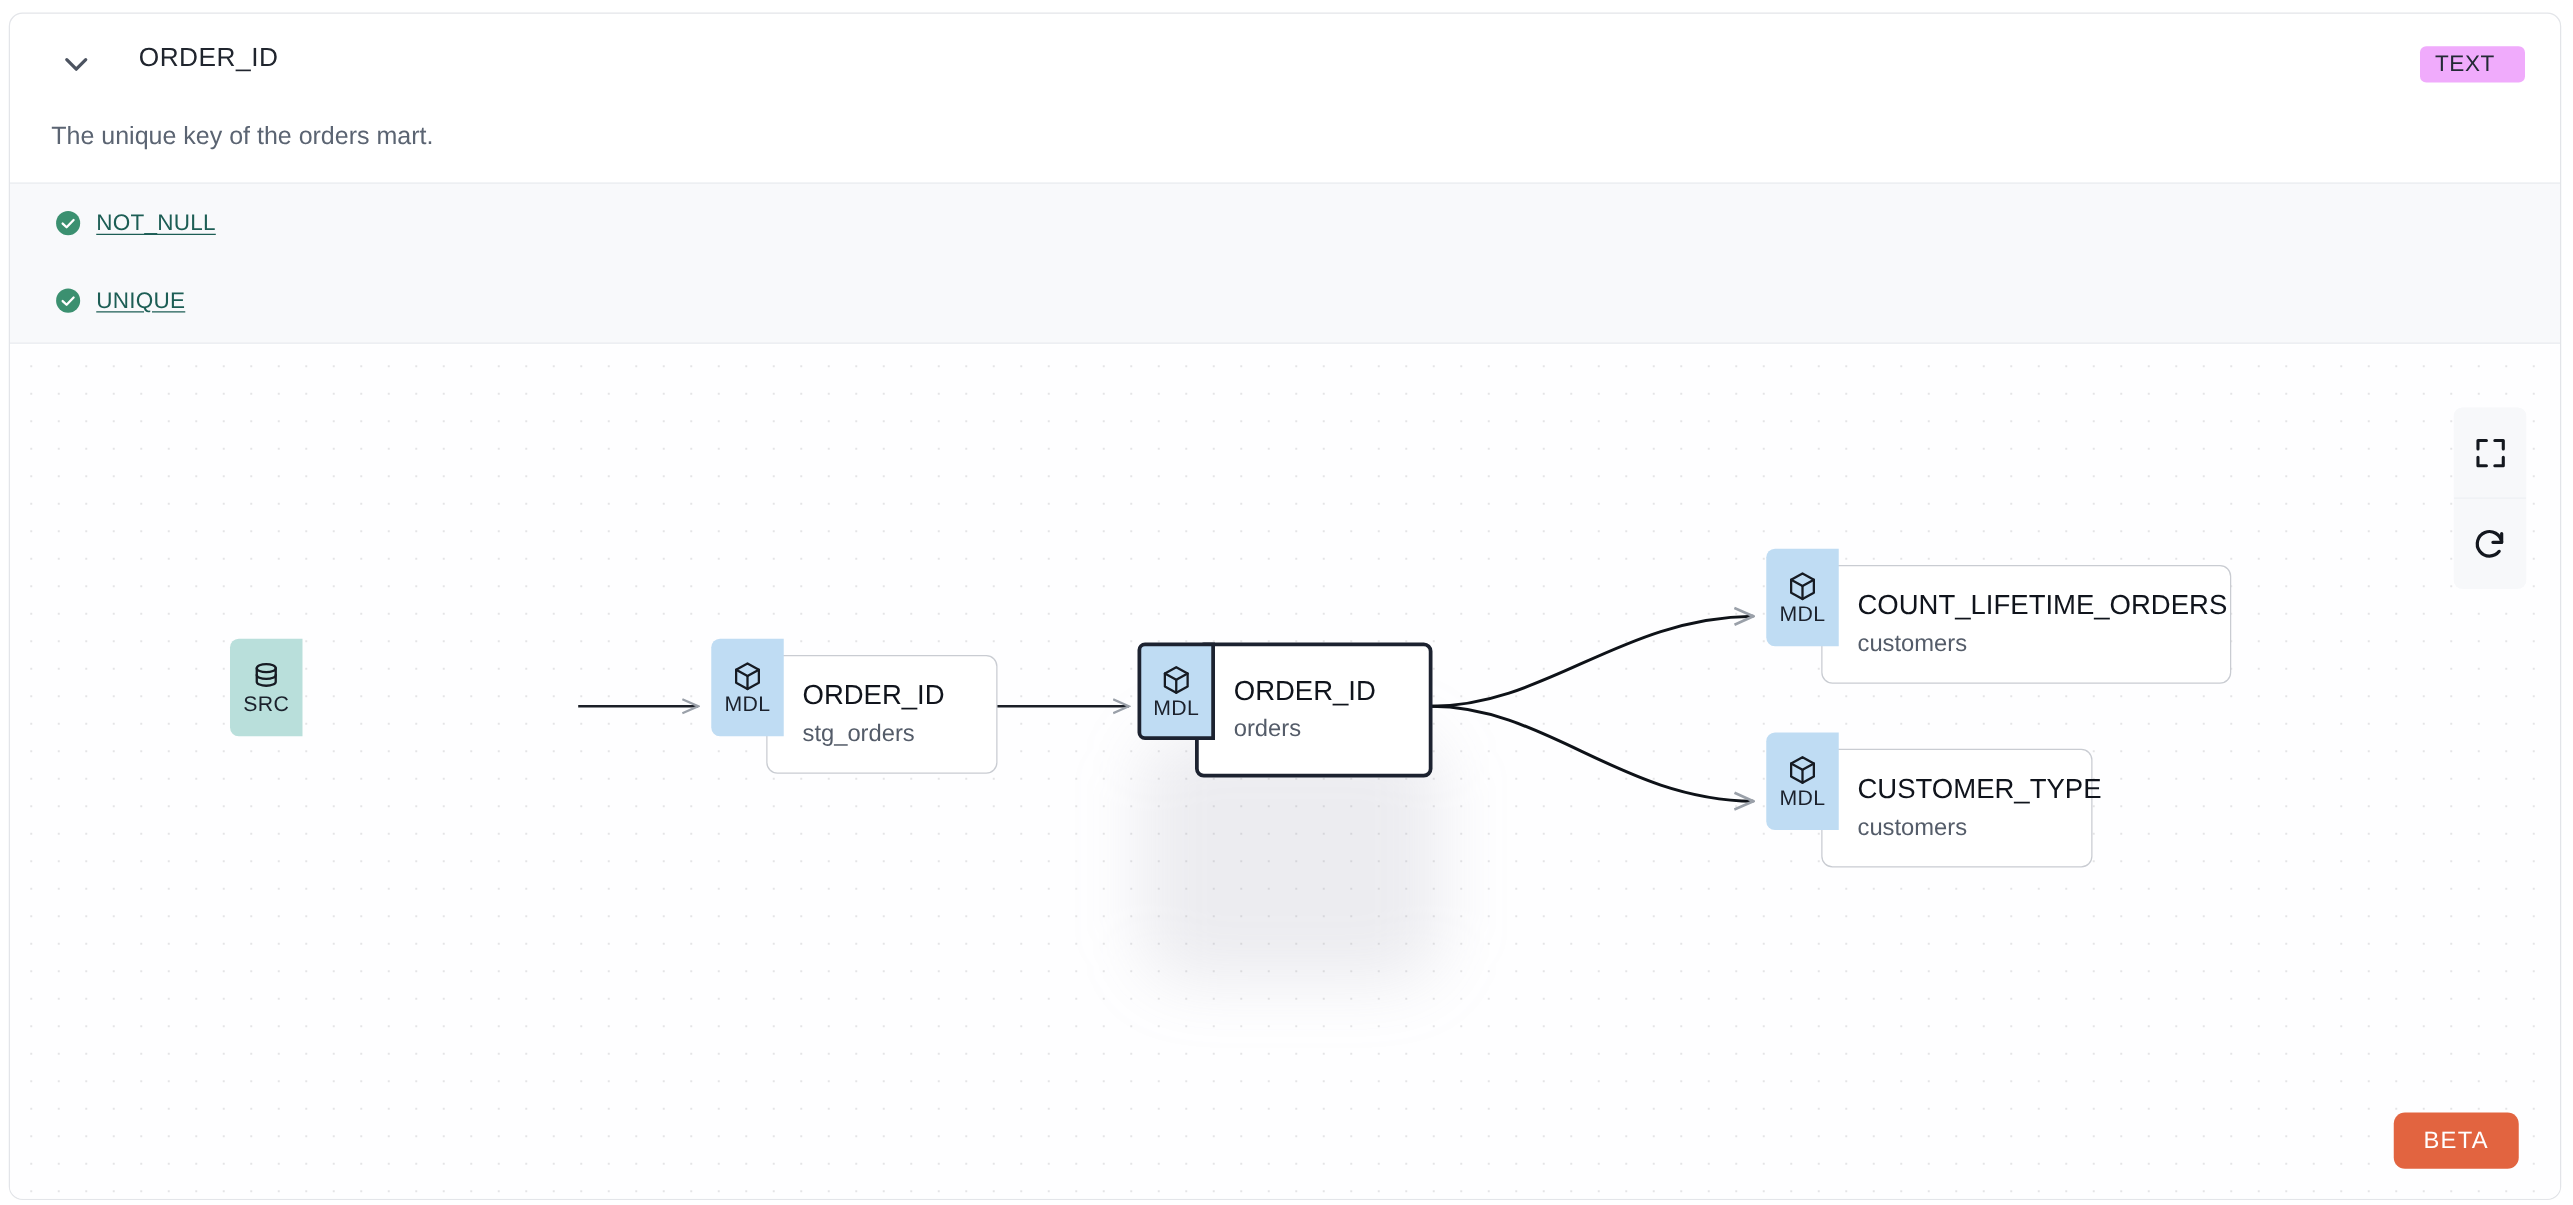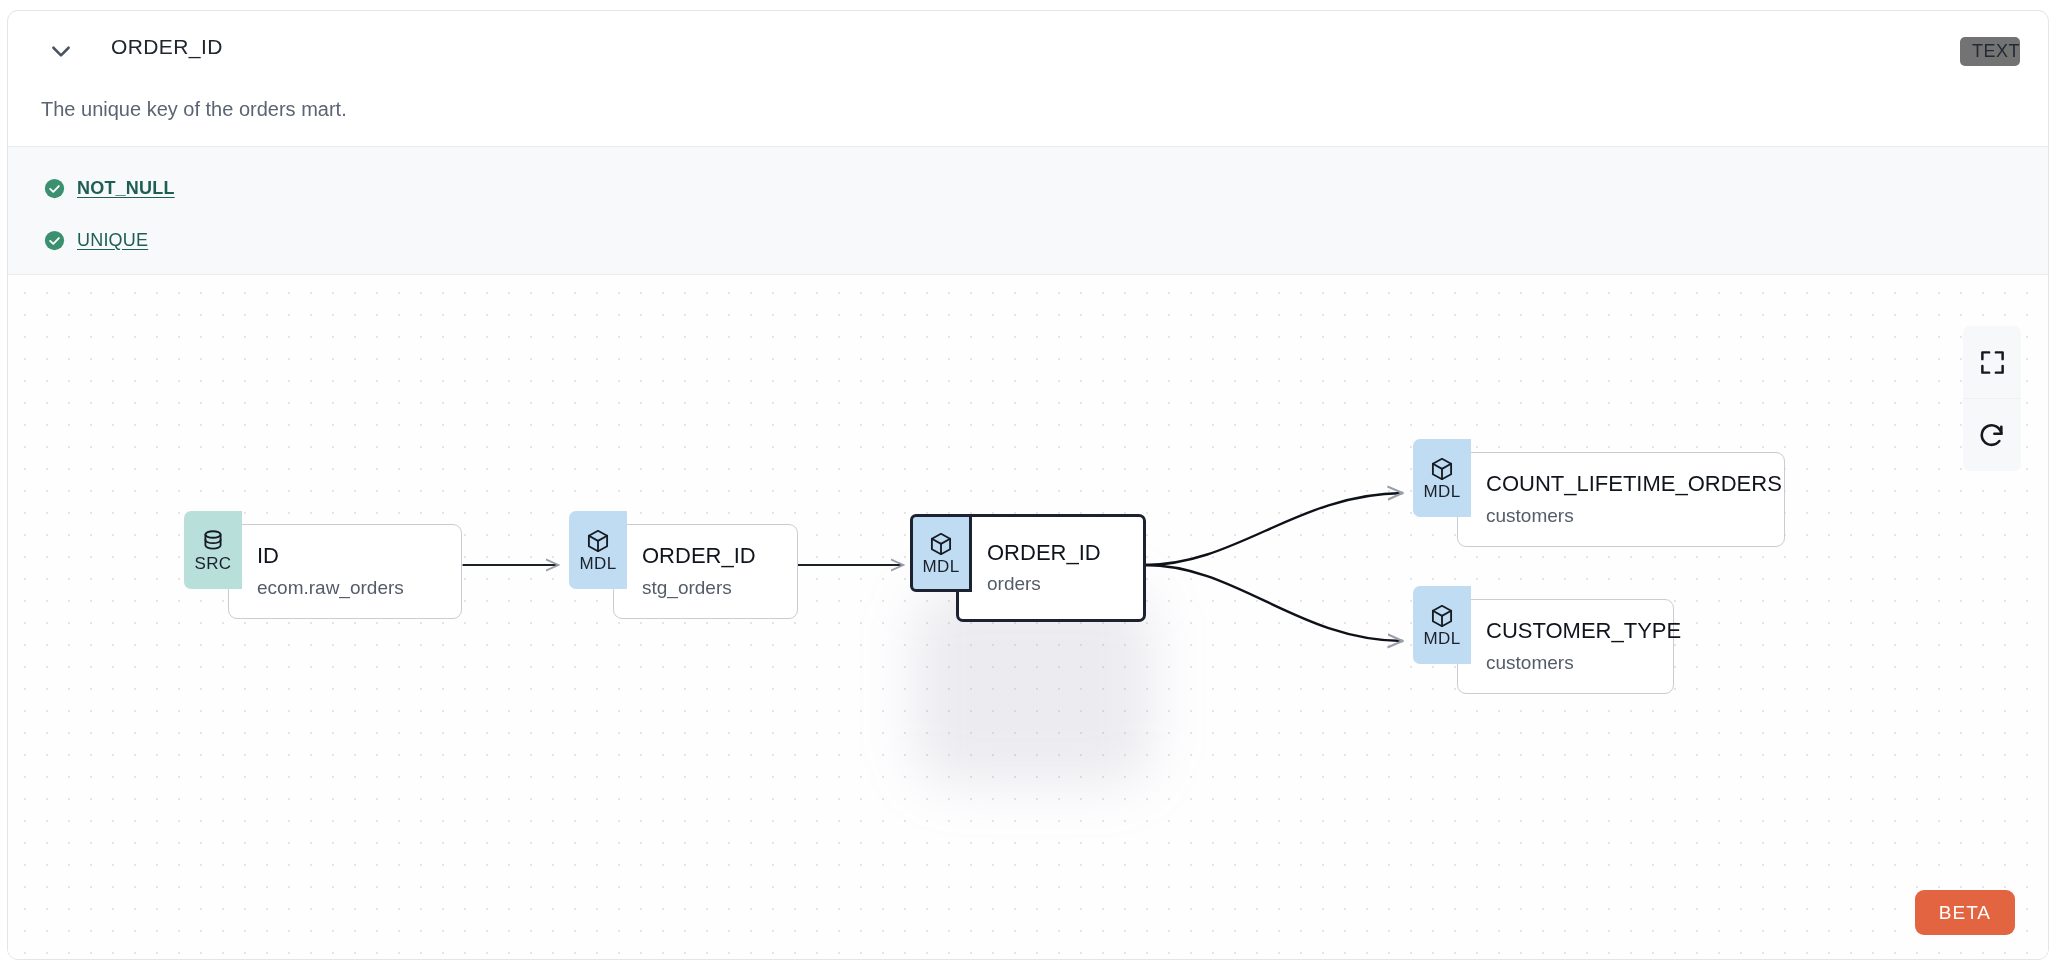--- a/index.html
+++ b/index.html
@@ -57,25 +57,25 @@
     font-size: 21px;
     letter-spacing: 0.4px;
     color: #20252e;
     font-family: "Liberation Sans", sans-serif;
     white-space: nowrap;
   }
   .type-badge {
     position: absolute;
     right: 28px;
     top: 26px;
-    background: #737373;
+    background: #f0abfc;
     color: #232a35;
     font-size: 18px;
     letter-spacing: 0.5px;
-    padding: 5px 0 6px 12px;
+    padding: 5px 24px 6px 12px;
     border-radius: 5px;
     line-height: 1;
   }
 
   
   .description {
     position: absolute;
     left: 33px;
     top: 87px;
     font-size: 20px;
@@ -96,21 +96,21 @@
     box-sizing: border-box;
   }
   .test-row {
     position: absolute;
     left: 36px;
     display: flex;
     align-items: center;
     gap: 12px;
     height: 26px;
   }
-  .test-row.r0 { top: 28px; font-weight: bold; }
+  .test-row.r0 { top: 18px; }
   .test-row.r1 { top: 80px; }
   .check-icon {
     width: 21px;
     height: 21px;
     flex: 0 0 auto;
   }
   .test-link {
     font-size: 18px;
     color: #1d5e55;
     text-decoration: underline;
@@ -302,26 +302,20 @@
         </defs>
 
         <path d="M 455 289 L 551 289" fill="none" stroke="#1b1f27" stroke-width="2" marker-end="url(#arrowhead)"></path>
         <path d="M 790 289 L 896 289" fill="none" stroke="#1b1f27" stroke-width="2" marker-end="url(#arrowhead)"></path>
 
         <path d="M 1138 289 C 1230 289, 1290 218, 1396 217" fill="none" stroke="#0e1218" stroke-width="2.4" marker-end="url(#arrowhead)"></path>
         <path d="M 1138 289 C 1230 289, 1290 364, 1396 365" fill="none" stroke="#0e1218" stroke-width="2.4" marker-end="url(#arrowhead)"></path>
       </svg>
 
       <div class="node" style="left:176px; top:235px; width:278px; height:108px;">
-        <div class="card" style="left:44px; top:13px; width:234px; height:95px;">
-          <div class="text-wrap">
-            <div class="node-title">ID</div>
-            <div class="node-sub">ecom.raw_orders</div>
-          </div>
-        </div>
         <div class="badge" style="background:#b9dfdb;">
           <svg class="badge-icon" width="26" height="26" viewBox="0 0 24 24" fill="none" stroke="#161b23" stroke-width="1.7" stroke-linecap="round" stroke-linejoin="round">
             <ellipse cx="12" cy="6" rx="7" ry="3"></ellipse>
             <path d="M5 6 v5 c0 1.7 3.1 3 7 3 s7-1.3 7-3 V6"></path>
             <path d="M5 11 v5 c0 1.7 3.1 3 7 3 s7-1.3 7-3 v-5"></path>
           </svg>
           <span class="badge-label">SRC</span>
         </div>
       </div>
 

